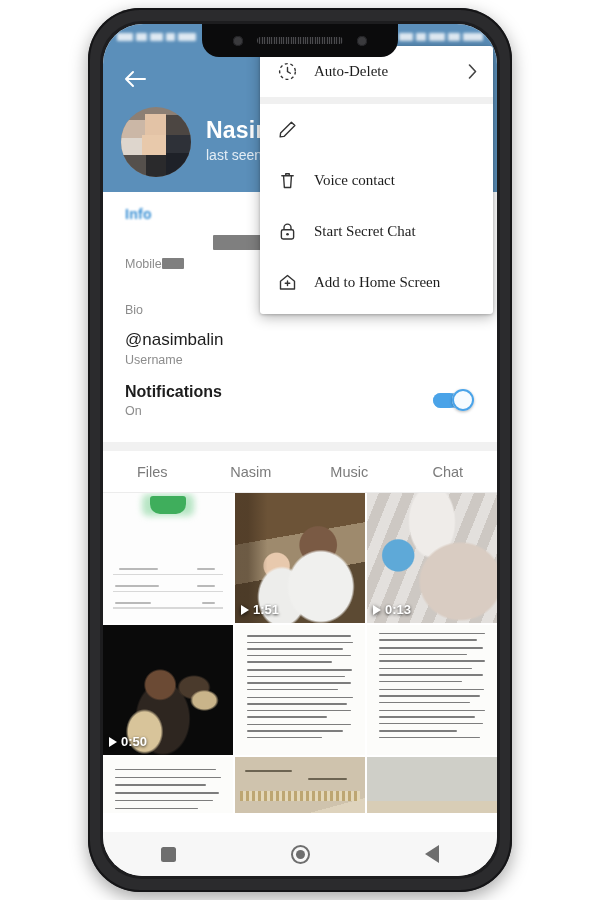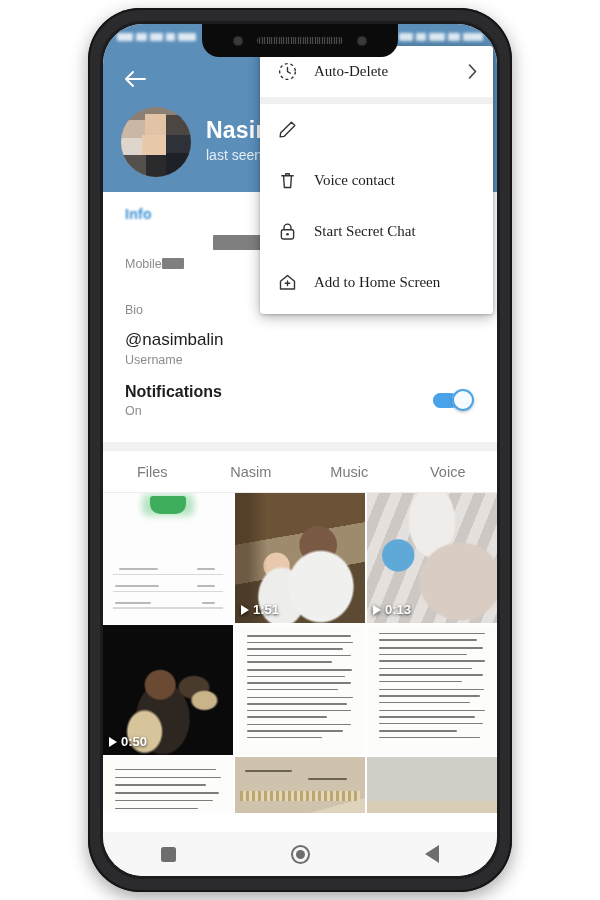--- a/index.html
+++ b/index.html
@@ -447,21 +447,21 @@
           </div>
         </div>
       </div>
 
       <div id="section-gap"></div>
 
       <div id="tabs">
         <div class="tab">Files</div>
         <div class="tab">Nasim</div>
         <div class="tab">Music</div>
-        <div class="tab">Voice</div>
+        <div class="tab">Chat</div>
       </div>
 
       <div id="media-scroll">
         <div id="media-grid">
 
           <div class="media-cell">
             <div class="thumb t-screenshot">
               <span class="t-green-glow"></span>
                 <span class="t-green"></span>
               <span class="bar" style="top:62%;width:84%"></span>

